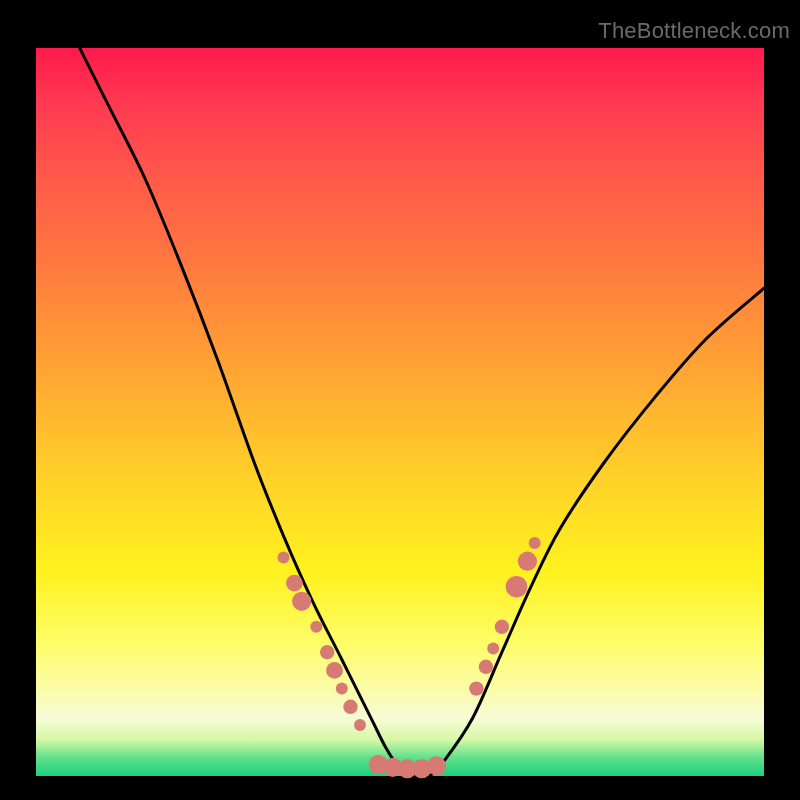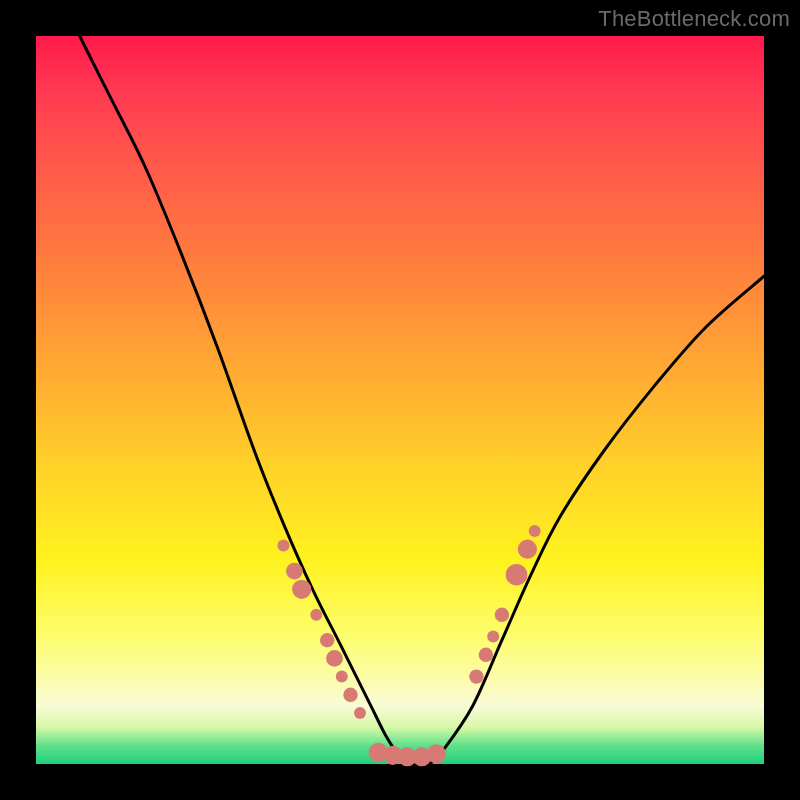--- a/index.html
+++ b/index.html
@@ -7,21 +7,21 @@
     padding: 0;
     width: 800px;
     height: 800px;
     background: #000;
     overflow: hidden;
     font-family: Arial, Helvetica, sans-serif;
   }
   .frame {
     position: absolute;
     left: 0;
-    top: 0;
+    top: 12px;
     width: 800px;
     height: 648px;
     background: #000;
   }
   .plot {
     position: absolute;
     left: 36px;
     top: 36px;
     width: 728px;
     height: 728px;

